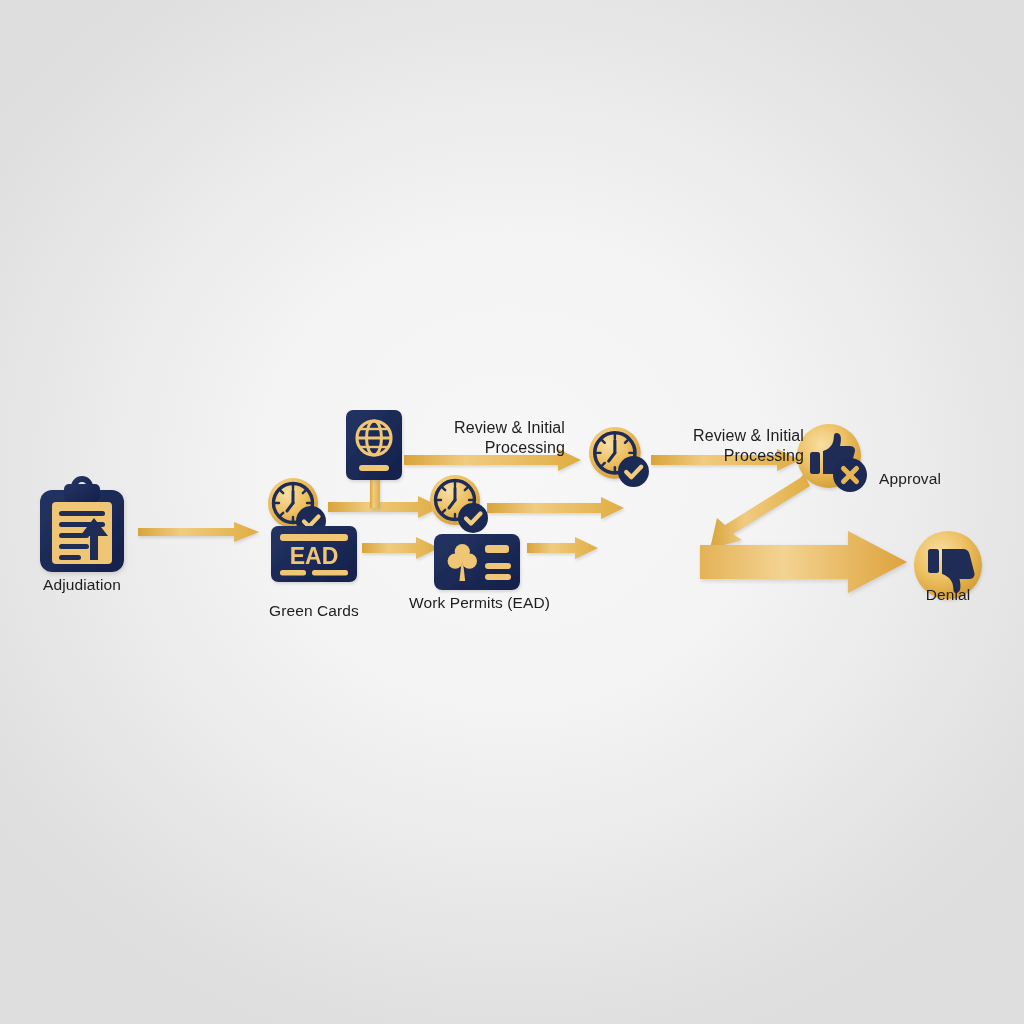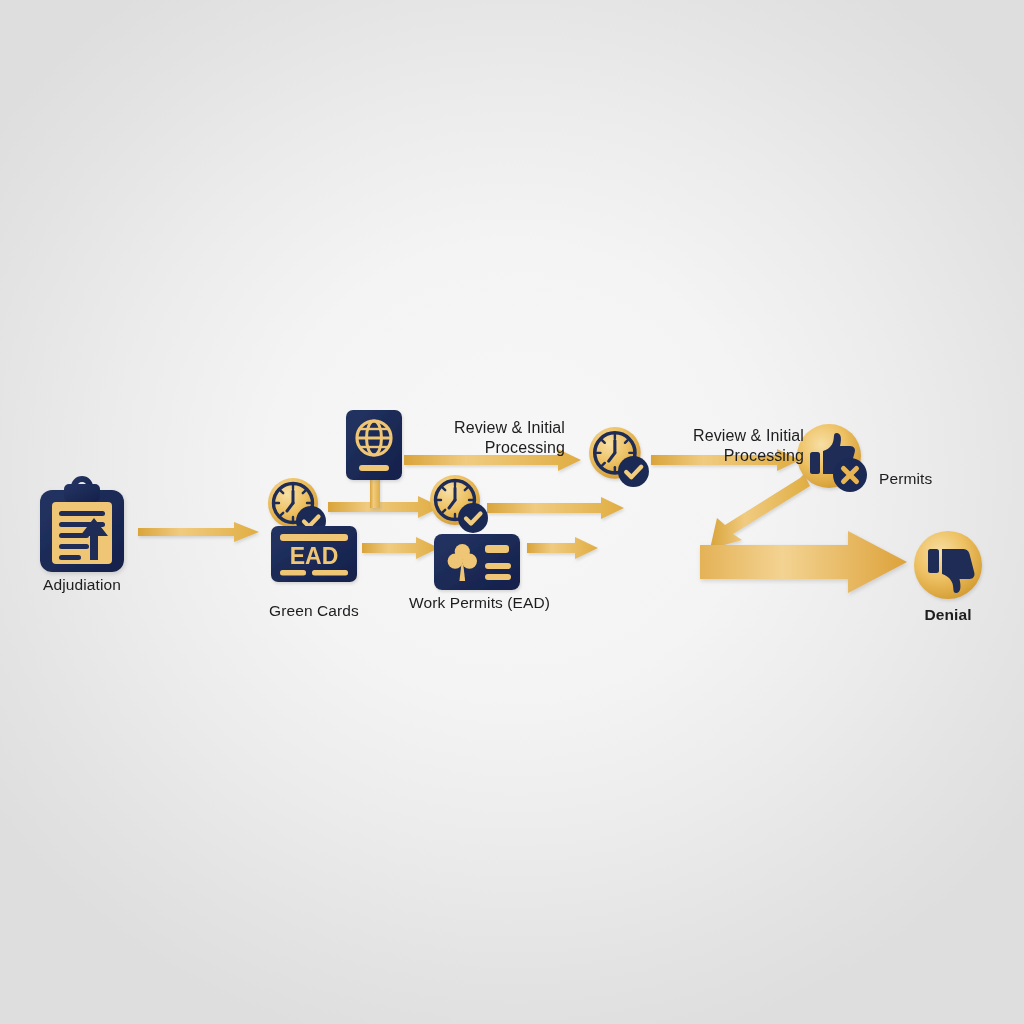--- a/index.html
+++ b/index.html
@@ -252,30 +252,30 @@
       <g fill="#1e2c56">
         <rect x="15" y="28" width="10" height="22" rx="2.5"></rect>
         <path d="M28 50 V27 C28 27 36 25 38 18 C39.5 13 38 9 41.5 9 C46 9 47 14 45 22 H55 C59 22 61 25 59.5 29 L55 45 C54 49 51 50 48 50 Z"></path>
       </g>
       <circle cx="55" cy="51" r="17" fill="#1b2a55"></circle>
       <g stroke="#e9b552" stroke-width="5" stroke-linecap="round">
         <line x1="48.5" y1="44.5" x2="61.5" y2="57.5"></line>
         <line x1="61.5" y1="44.5" x2="48.5" y2="57.5"></line>
       </g>
     </svg>
-    <div class="lbl" style="left:84px;top:46px;width:110px;text-align:left;">Permits</div>
+    <div class="lbl" style="left:84px;top:46px;width:110px;text-align:left;">Approval</div>
   </div>
 
   <div class="node" style="left:913px;top:530px;">
     <svg width="70" height="70" viewBox="0 0 70 70">
       <circle cx="35" cy="35" r="34" fill="url(#gCoin)" filter="url(#softer)"></circle>
       <g fill="#1e2c56">
         <rect x="15" y="19" width="11" height="24" rx="2.5"></rect>
         <path d="M29 19 V44 C29 44 37 46 39.5 53.5 C41 59 39.5 63 43 63 C47.5 63 48.5 57.5 46.5 49 H56.5 C60.5 49 62.5 45.5 61 41.5 L56.5 24 C55.5 20 52.5 19 49.5 19 Z"></path>
       </g>
     </svg>
-    <div class="lbl" style="left:-22px;top:76px;width:114px;font-weight:bold;">Denial</div>
+    <div class="lbl" style="left:-22px;top:56px;width:114px;">Denial</div>
   </div>
 
   <div class="lbl wrap" style="left:430px;top:418px;">Review &amp; Initial Processing</div>
   <div class="lbl wrap" style="left:669px;top:426px;">Review &amp; Initial Processing</div>
 
 </div>
 
 </body></html>

